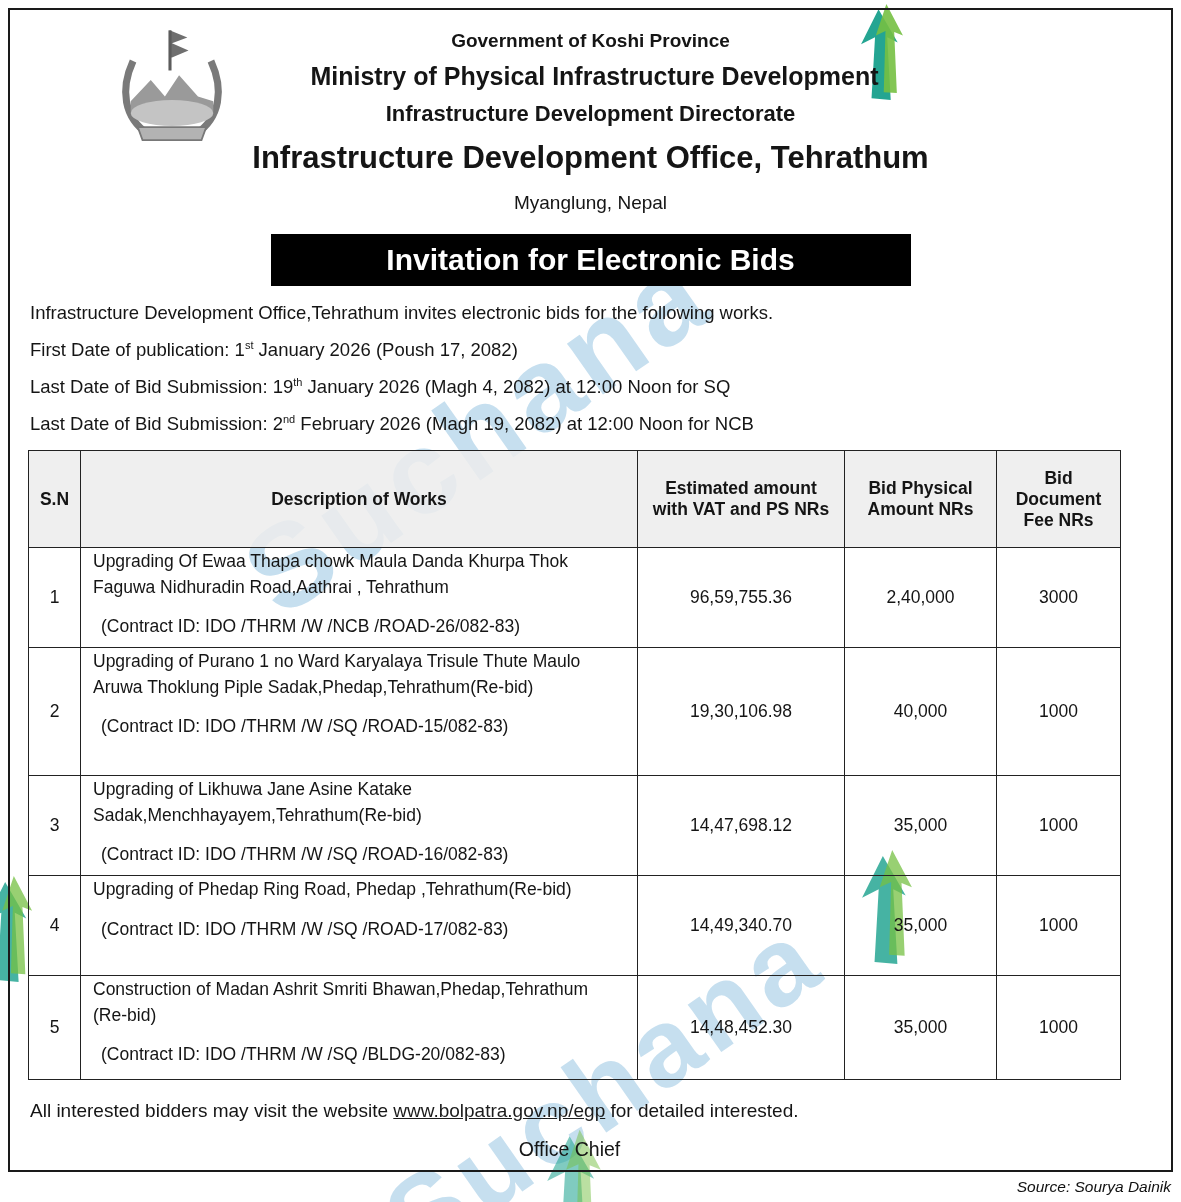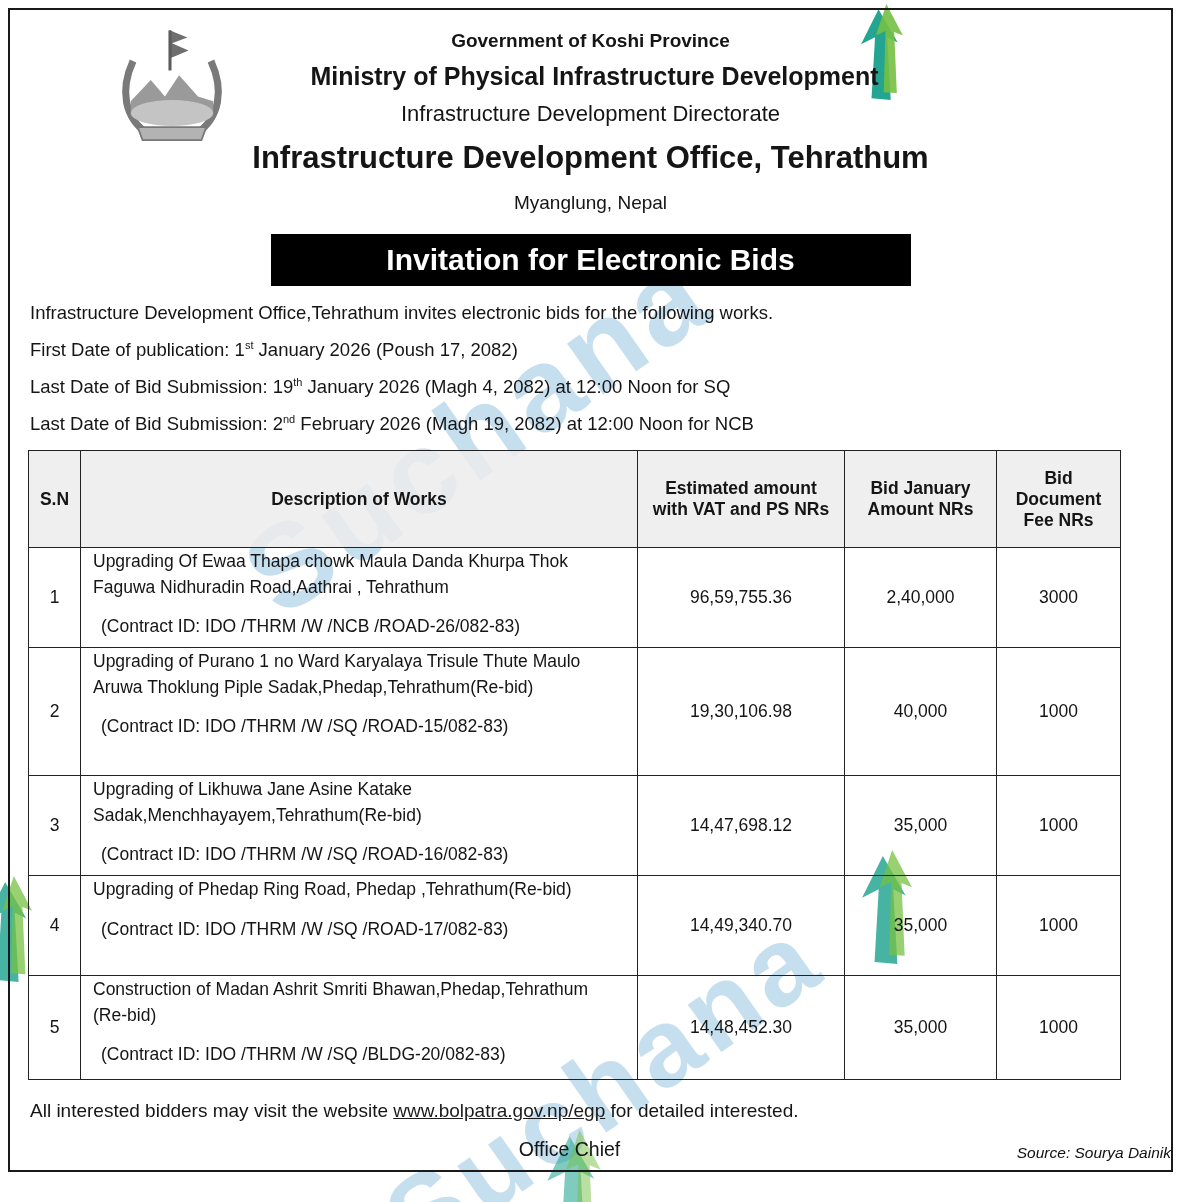--- a/index.html
+++ b/index.html
@@ -18,42 +18,42 @@
   .arrow-a{left:856px;top:4px;width:52px;height:96px;}
   .arrow-b{left:860px;top:846px;width:54px;height:122px;}
   .arrow-c{left:-16px;top:864px;width:50px;height:130px;}
   .arrow-d{left:545px;top:1116px;width:58px;height:150px;}
   
   .content{position:relative;z-index:2;padding-top:30px;}
   .logo{position:absolute;left:112px;top:28px;width:120px;height:118px;}
   .hdr{text-align:center;}
   .h-line1{font-size:19px;font-weight:bold;margin:0;}
   .h-line2{font-size:25px;font-weight:bold;margin:10px 0 0 0;padding-left:8px;}
-  .h-line3{font-size:22px;font-weight:normal;margin:10px 0 0 0;}
+  .h-line3{font-size:22px;font-weight:bold;margin:10px 0 0 0;}
   .h-office{font-size:31px;font-weight:bold;margin:13px 0 12px 0;}
   .h-loc{font-size:19px;margin:16px 0 12px 0;font-weight:normal;}
   .banner{margin:20px auto 0 auto;width:640px;height:52px;background:#000;color:#fff;
           font-size:30px;font-weight:bold;text-align:center;line-height:52px;}
   .intro{margin:16px 0 0 30px;font-size:18.5px;}
   .intro p{margin:0 0 15px 0;}
   .intro sup{font-size:11px;}
   table.tbl{margin:4px 0 0 28px;border-collapse:collapse;width:1092px;table-layout:fixed;font-size:17.5px;}
   .tbl th,.tbl td{border:1.5px solid #222;}
   .col-sn{width:52px;} .col-desc{width:557px;} .col-amt{width:207px;} .col-sec{width:152px;} .col-fee{width:124px;}
   .tbl th{font-weight:bold;text-align:center;background:rgba(236,236,236,0.85);height:88px;padding:4px 8px;vertical-align:middle;}
   .tbl td{vertical-align:middle;}
   td.c-sn,td.c-amt,td.c-sec,td.c-fee{text-align:center;}
   td.c-desc{padding:1px 12px;vertical-align:top;}
   .work{margin:0;line-height:1.45;}
   .contract{margin:14px 0 0 8px;line-height:1.4;}
   tr.r0{height:100px;} tr.r1{height:128px;} tr.r2{height:100px;} tr.r3{height:100px;} tr.r4{height:104px;}
   .footer-line{margin:20px 0 0 30px;font-size:19px;}
   .site-link{color:#1c1c1c;text-decoration:underline;cursor:pointer;}
   .office-chief{margin:16px 42px 0 0;text-align:center;font-size:19.5px;}
-  .source{position:absolute;right:10px;top:1144px;font-style:italic;font-size:15.5px;z-index:2;color:#111;}
+  .source{position:absolute;right:10px;top:1178px;font-style:italic;font-size:15.5px;z-index:2;color:#111;}
 </style>
 </head>
 <body>
 
 <div class="page">
 
   <div class="wm wm-main">Suchana</div>
   <div class="wm wm-bottom">Suchana</div>
 
   <svg class="arrow arrow-a" viewBox="0 0 52 110">
@@ -110,21 +110,21 @@
           <col class="col-desc">
           <col class="col-amt">
           <col class="col-sec">
           <col class="col-fee">
       </colgroup>
       <thead>
         <tr>
           <th>S.N</th>
           <th>Description of Works</th>
           <th>Estimated amount with VAT and PS NRs</th>
-          <th>Bid January Amount NRs</th>
+          <th>Bid Physical Amount NRs</th>
           <th>Bid Document Fee NRs</th>
         </tr>
       </thead>
       <tbody>
         <tr class="r0">
           <td class="c-sn">1</td>
           <td class="c-desc">
             <p class="work">Upgrading Of Ewaa Thapa chowk Maula Danda Khurpa Thok Faguwa Nidhuradin Road,Aathrai , Tehrathum</p>
             <p class="contract">(Contract ID: IDO /THRM /W /NCB /ROAD-26/082-83)</p>
           </td>

